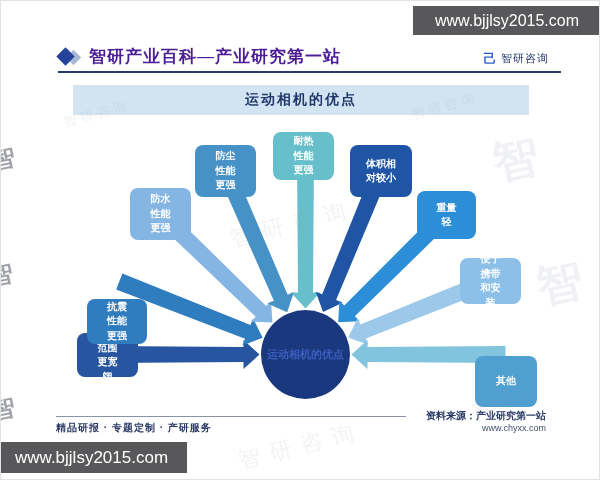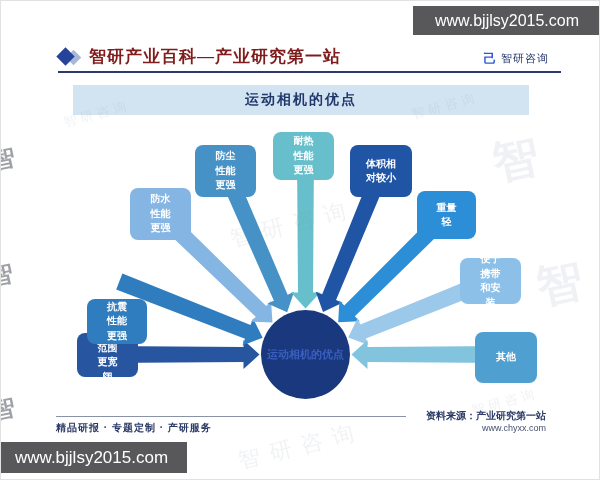--- a/index.html
+++ b/index.html
@@ -15,21 +15,21 @@
   .badge.top{left:412px;top:5px;width:188px;height:29px;justify-content:center;font-size:16px;}
   .badge.bottom{left:0;top:441px;width:186px;height:31px;padding-left:14px;font-size:17px;box-sizing:border-box;}
   
   .header{position:absolute;left:0;top:0;width:600px;height:80px;}
   .diamond-wrap{position:absolute;left:57px;top:47px;width:26px;height:18px;}
   .diamond{position:absolute;transform:rotate(45deg);}
   .diamond.back{left:10px;top:4px;width:11px;height:11px;background:#a8b9d8;}
   .diamond.front{left:1px;top:2px;width:13px;height:13px;background:#25439b;}
   .header-title{
     position:absolute;left:88px;top:44px;font-size:17px;font-weight:bold;
-    color:#7f1d1d;letter-spacing:1px;font-family:"Liberation Serif", serif;
+    color:#4c1d95;letter-spacing:1px;font-family:"Liberation Serif", serif;
   }
   .logo{position:absolute;left:482px;top:50px;display:flex;align-items:center;gap:4px;}
   .logo-icon{width:14px;height:14px;color:#2b5cd0;font-size:13px;font-weight:bold;line-height:14px;text-align:center;}
   .logo-text{font-size:11px;color:#203468;letter-spacing:1px;}
   .header-rule{position:absolute;left:57px;top:70px;width:503px;height:2px;background:#2b3a6e;}
   
   .title-bar{
     position:absolute;left:72px;top:84px;width:456px;height:30px;background:#d2e3f2;
     display:flex;align-items:center;justify-content:center;
   }
@@ -142,21 +142,21 @@
   </div>
 <div class="abox b6" style="background-color: rgb(31, 85, 164);">
     <span>体积相对较小</span>
   </div>
 <div class="abox b7" style="background-color: rgb(44, 142, 214);">
     <span>重量轻</span>
   </div>
 <div class="abox b8" style="background-color: rgb(140, 192, 232);">
     <span>便于携带和安装</span>
   </div>
-<div class="abox b9" style="background-color: rgb(79, 159, 209);">
+<div class="abox b9" style="background-color: rgb(79, 159, 209); margin-top: 24px;">
     <span>其他</span>
   </div>
 
 <div class="center-circle" style="background-color: rgb(25, 56, 125);">
   <span>运动相机的优点</span>
 </div>
 
 <div class="footer-divider"></div>
 <div class="footer-services">精品研报 · 专题定制 · 产研服务</div>
 <div class="source">

